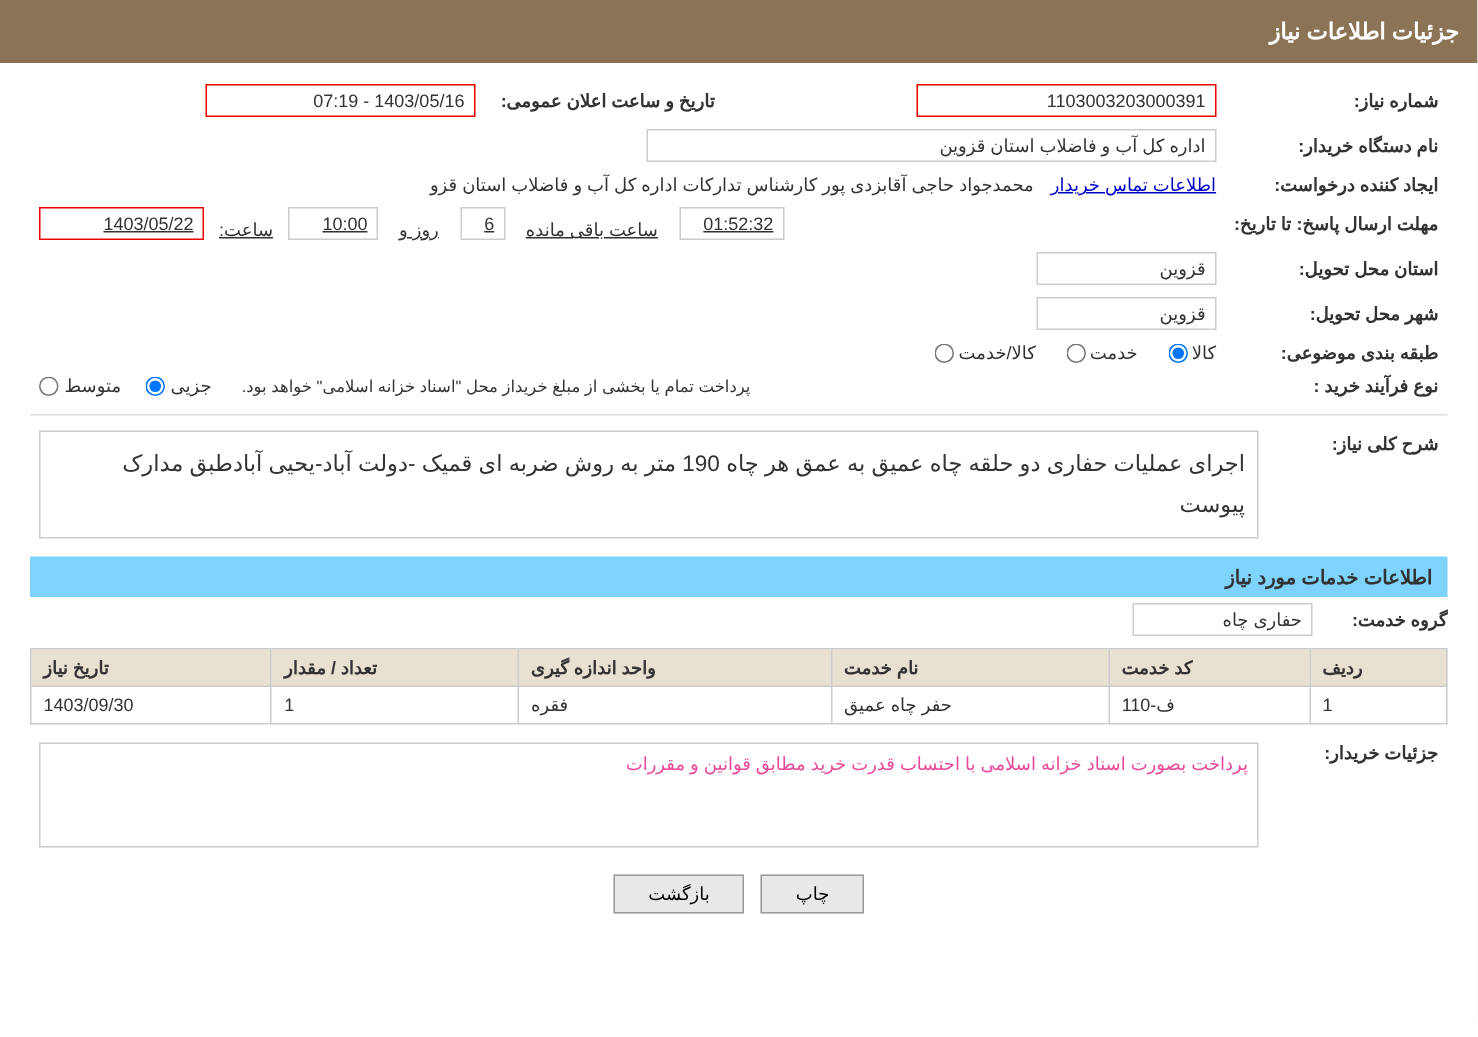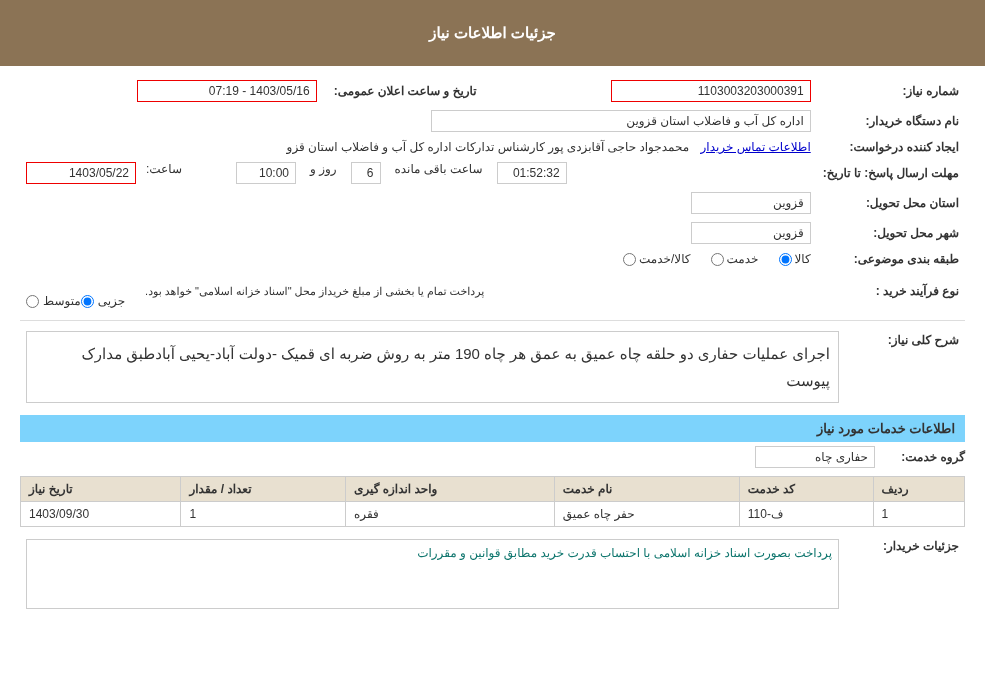--- a/index.html
+++ b/index.html
@@ -12,22 +12,21 @@
     }
     .page-wrapper {
       max-width: 985px;
       margin: 0 auto;
       background: #fff;
       min-height: 691px;
     }
     .header-bar {
       background: #8B7355;
       color: #fff;
-      text-align: center;
-      padding: 24px;
+      padding: 12px;
       font-size: 15px;
       font-weight: bold;
     }
     .content {
       padding: 10px 20px;
     }
     .info-table {
       width: 100%;
       border-collapse: collapse;
       margin-bottom: 8px;
@@ -80,23 +79,23 @@
       align-items: center;
       flex-direction: row-reverse;
     }
     .radio-item {
       display: flex;
       align-items: center;
       gap: 3px;
     }
     .purchase-types {
       display: flex;
+      gap: 16px;
       align-items: center;
       flex-direction: row-reverse;
-      margin-top: 20px;
     }
     .purchase-item {
       display: flex;
       align-items: center;
       gap: 4px;
     }
     .note-text {
       color: #333;
       font-size: 12px;
     }
@@ -126,40 +125,41 @@
       padding: 5px 8px;
       text-align: left;
       font-size: 12px;
     }
     .buyer-notes {
       border: 1px solid #ccc;
       min-height: 70px;
       padding: 6px;
       background: #fff;
       font-size: 12px;
-      color: #0f766e;
+      color: #ec4899;
       text-align: right;
     }
     .btn-row {
       text-align: center;
       margin: 14px 0;
     }
     .btn {
       padding: 5px 22px;
       border: 1px solid #999;
       background: #e8e8e8;
       cursor: pointer;
       font-size: 12px;
       font-family: Tahoma, Arial, sans-serif;
       margin: 0 4px;
     }
     .row-flex {
       display: flex;
-      align-items: flex-start;
+      align-items: flex-end;
       gap: 6px;
+      text-decoration: underline;
     }
     .separator {
       border: none;
       border-top: 1px solid #ddd;
       margin: 6px 0;
     }
     .service-group-row {
       display: flex;
       align-items: center;
       gap: 10px;
@@ -205,21 +205,21 @@
           <span>محمدجواد حاجی آقابزدی پور کارشناس تدارکات اداره کل آب و فاضلاب استان قزو</span>
         </td>
       </tr>
 
       <tr>
         <td class="label-cell">مهلت ارسال پاسخ: تا تاریخ:</td>
         <td class="value-cell" colspan="3">
           <div class="row-flex" style="flex-direction:row-reverse; justify-content:flex-start;">
             <span class="input-box-red" style="min-width:110px; display:inline-block;">1403/05/22</span>
             <span style="margin:0 4px;">ساعت:</span>
-            <span class="input-box" style="min-width:60px; display:inline-block;margin-left:44px;">10:00</span>
+            <span class="input-box" style="min-width:60px; display:inline-block;">10:00</span>
             <span style="margin:0 8px;">روز و</span>
             <span class="input-box" style="min-width:30px; display:inline-block;">6</span>
             <span style="margin:0 8px;">ساعت باقی مانده</span>
             <span class="input-box" style="min-width:70px; display:inline-block;">01:52:32</span>
           </div>
         </td>
       </tr>
 
       <tr>
         <td class="label-cell">استان محل تحویل:</td>
@@ -323,14 +323,18 @@
       <tbody>
           <tr>
         <td class="label-cell" style="width:120px; vertical-align:top; padding-top:4px;">جزئیات خریدار:</td>
         <td>
           <div class="buyer-notes">پرداخت بصورت اسناد خزانه اسلامی با احتساب قدرت خرید مطابق قوانین و مقررات</div>
         </td>
       </tr>
     </tbody>
       </table>
 
+    <div class="btn-row">
+      <button class="btn">چاپ</button>
+      <button class="btn">بازگشت</button>
+    </div>
   </div>
 </div>
 
 </body></html>

